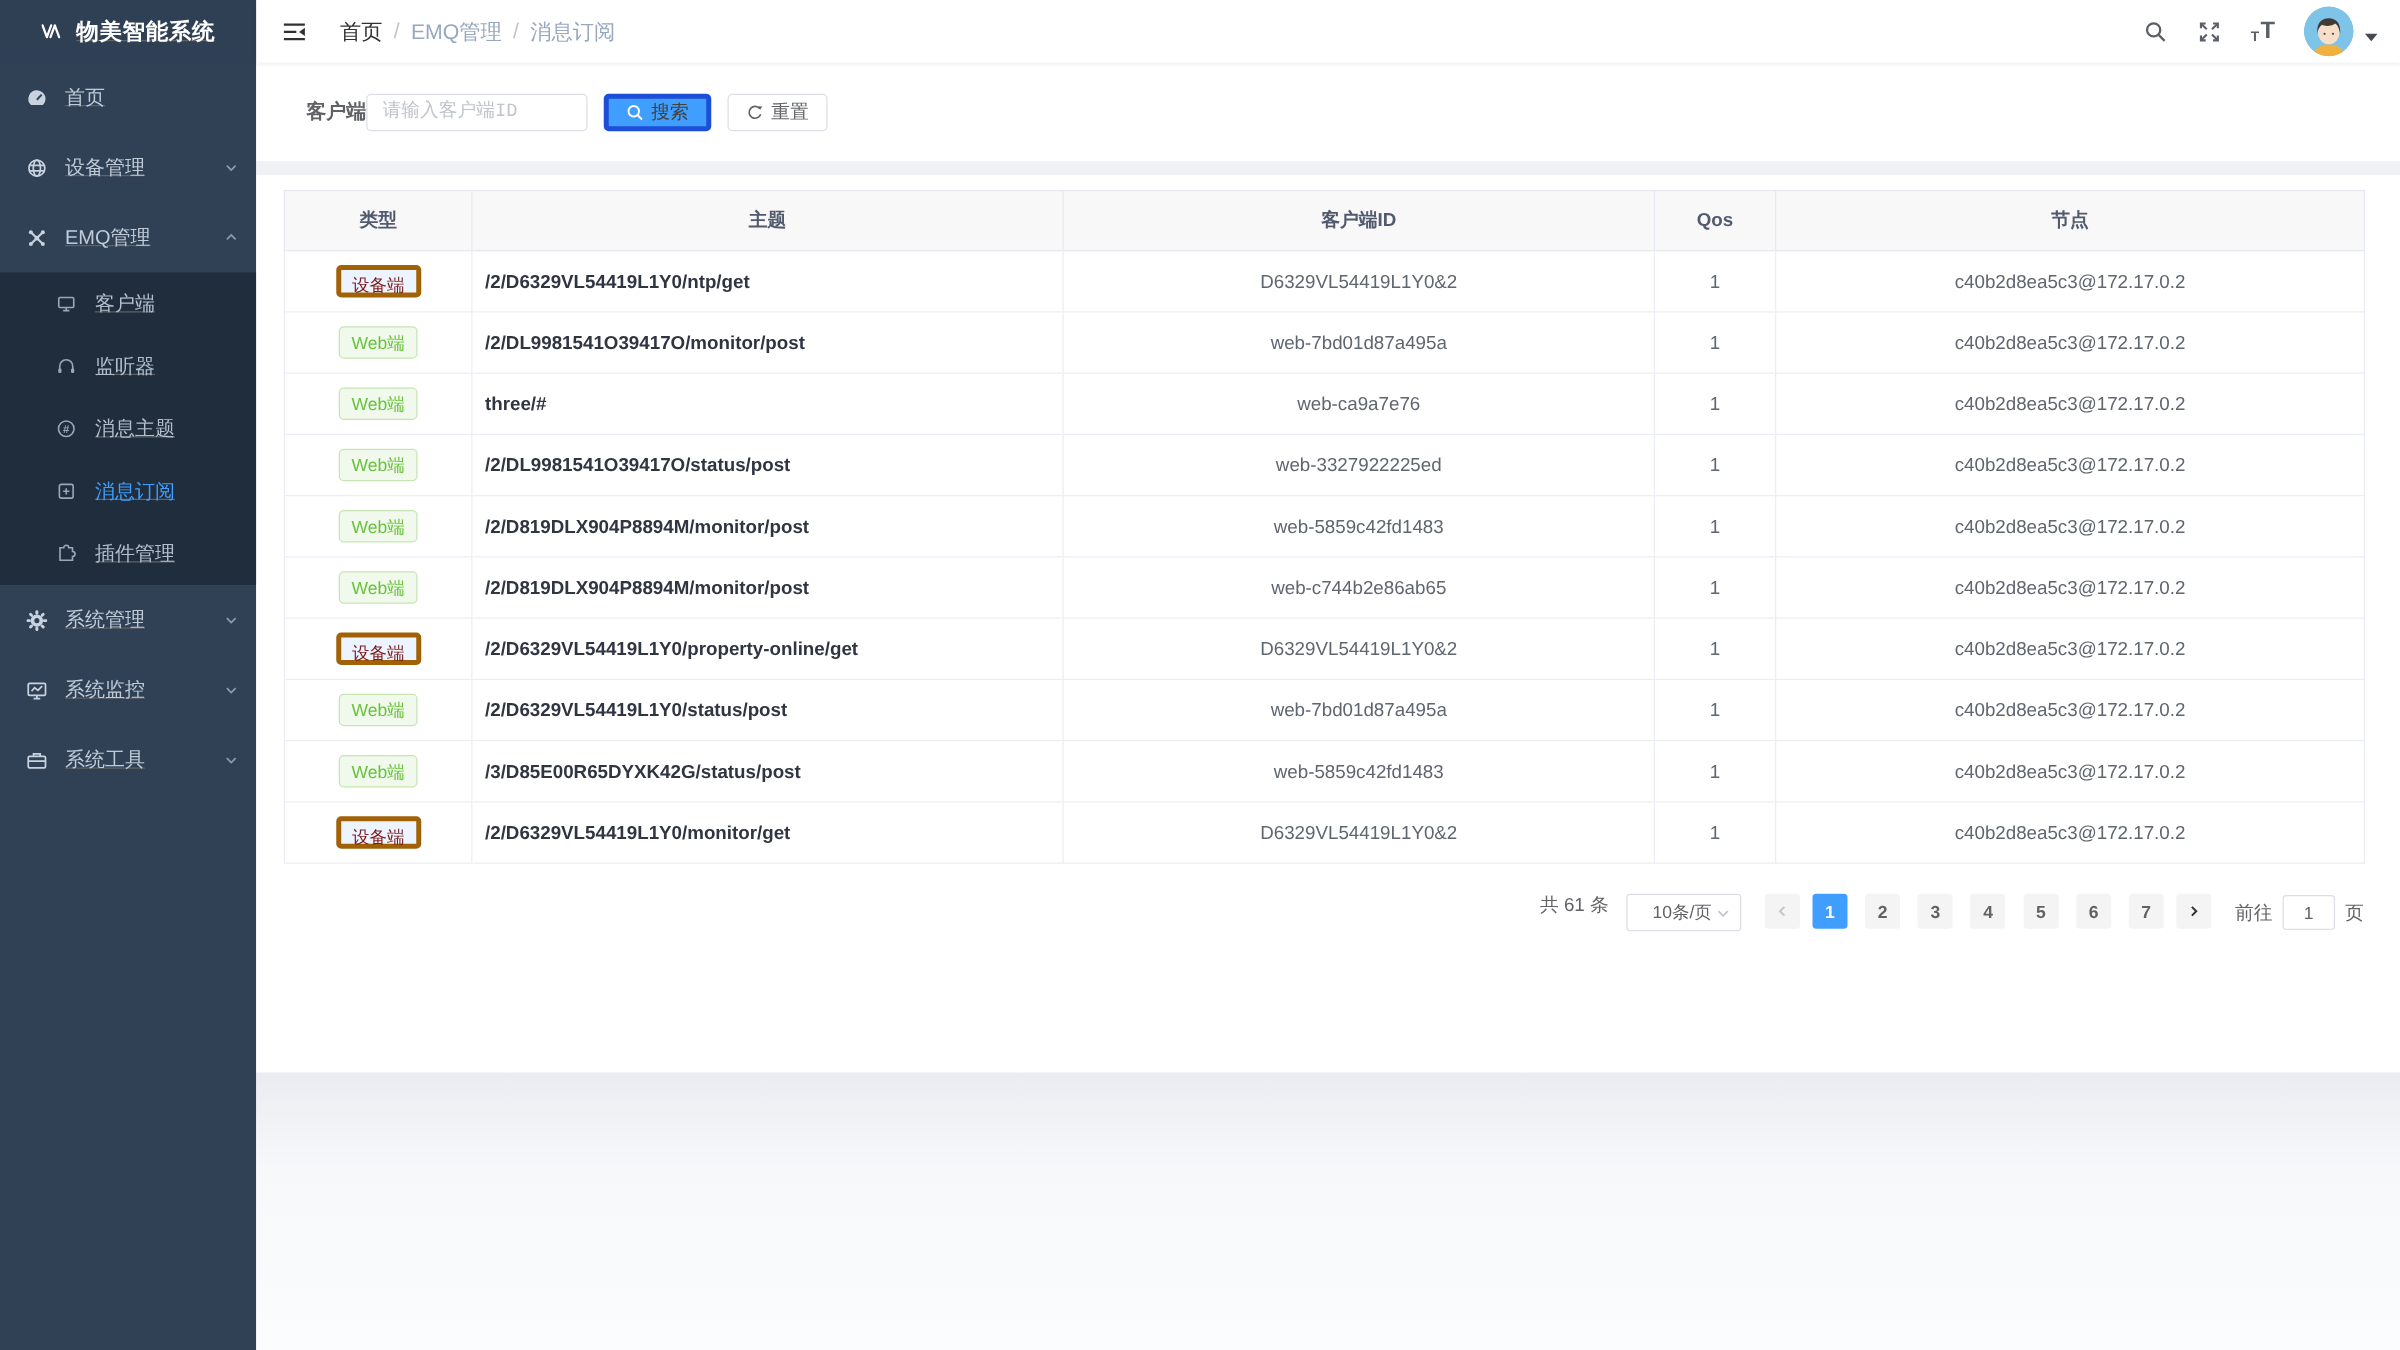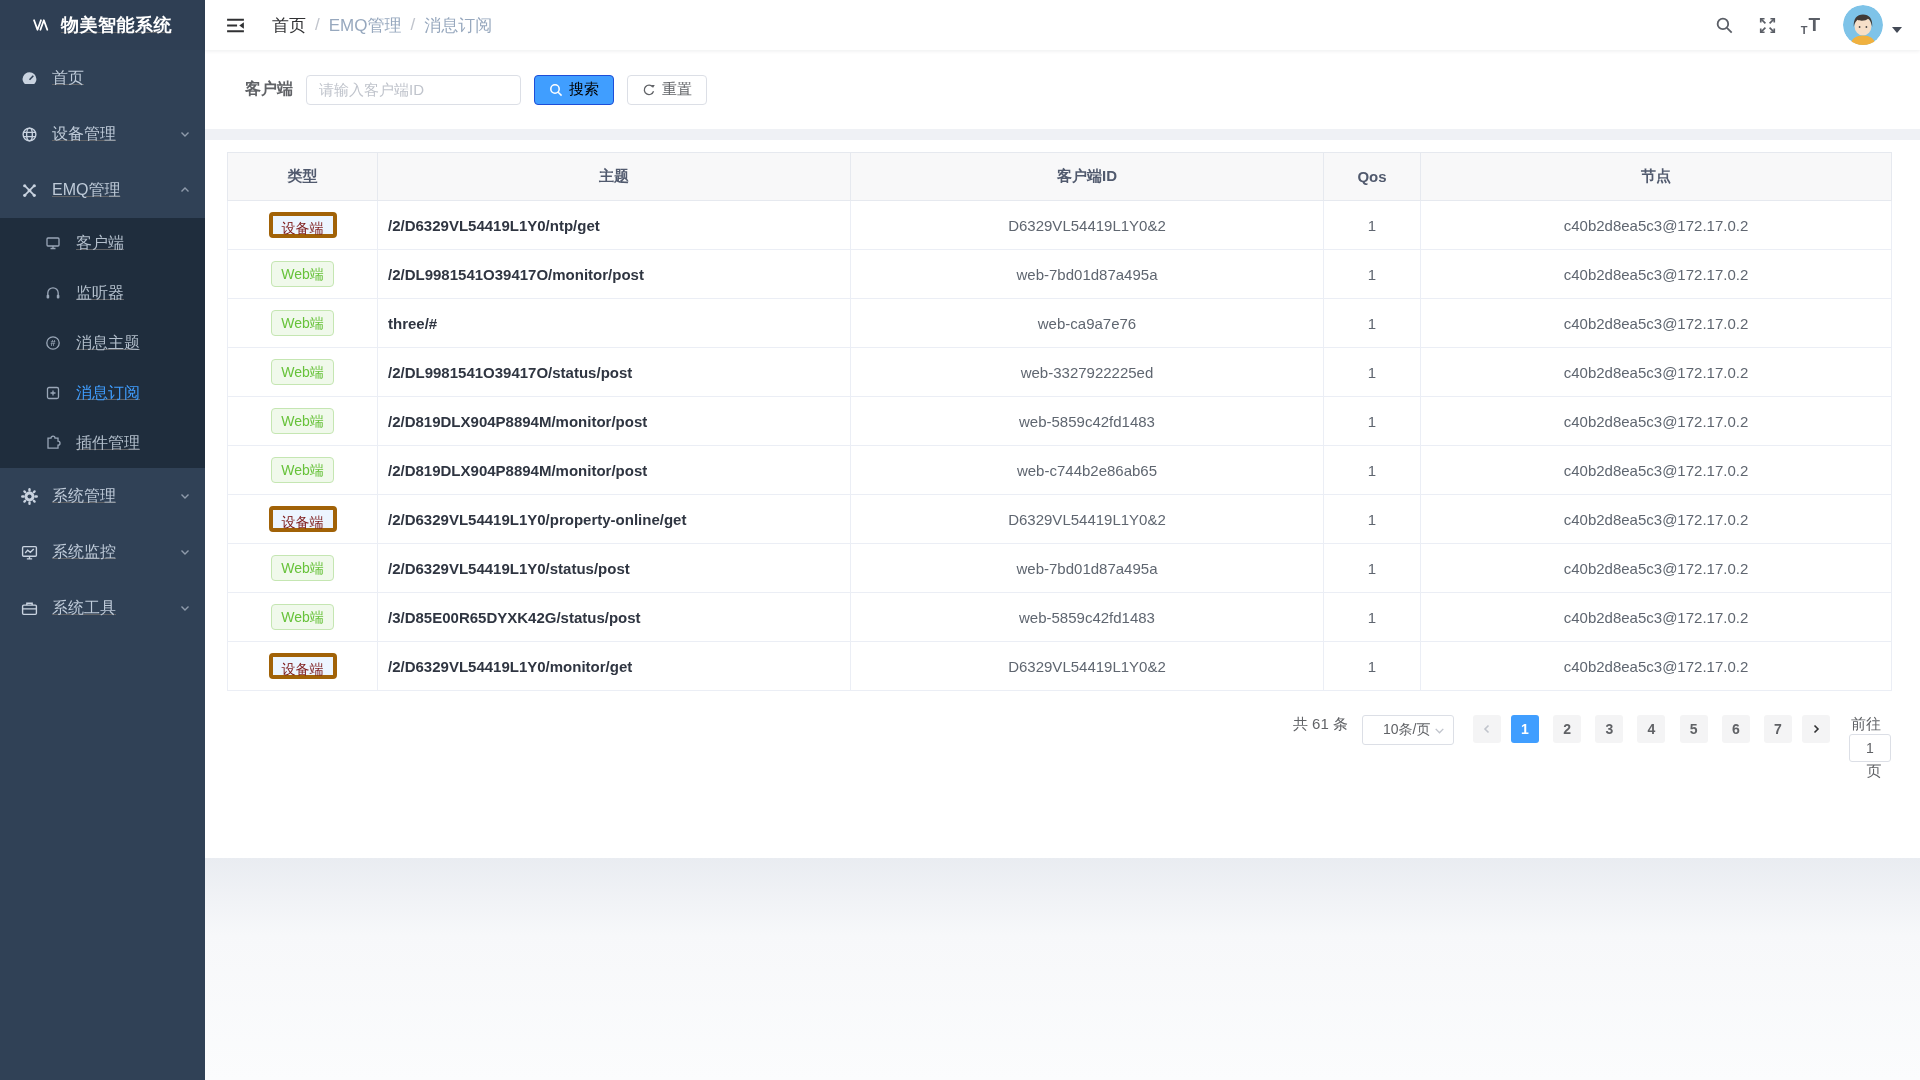--- a/index.html
+++ b/index.html
@@ -59,27 +59,27 @@
   .caret-down {
     width: 0; height: 0; margin-left: 9px; margin-top: 10px;
     border-left: 5px solid transparent; border-right: 5px solid transparent;
     border-top: 6px solid #434a56;
   }
 
   
   .search-card { height: 79px; background: #fff; display: flex; align-items: center; padding-left: 40px; }
   .search-label { font-size: 16px; font-weight: bold; color: #606266; }
   .search-input {
-    width: 215px; height: 30px; margin-left: 13px; border: 1px solid #dcdfe6; border-radius: 4px;
+    width: 177px; height: 30px; border: 1px solid #dcdfe6; border-radius: 4px;
     padding: 0 12px; font-size: 15px; color: #606266; outline: none;
-    font-family: Liberation Sans, sans-serif;
+    font-family: Liberation Mono, monospace;
   }
   .search-input::placeholder { color: #c0c4cc; }
   .btn { height: 30px; border-radius: 4px; font-size: 15px; display: inline-flex; align-items: center; gap: 6px; cursor: pointer; padding: 0 14px; font-family: inherit; }
-  .btn-primary { background: #409eff; border: 1px solid #1d4ed8; color: #000000; margin-left: 13px; }
+  .btn-primary { background: #409eff; border: 4px solid #1d4ed8; color: #404040; margin-left: 13px; }
   .btn-plain { background: #fff; border: 1px solid #dcdfe6; color: #606266; margin-left: 13px; }
 
   .card-gap { height: 11px; background: #eff1f5; }
 
   
   .table-card { height: 718px; background: #fff; padding: 12px 29px 0 22px; }
   table.sub-table { border-collapse: collapse; table-layout: fixed; width: 1664px; }
   .sub-table col.c-type { width: 150px; }
   .sub-table col.c-topic { width: 473px; }
   .sub-table col.c-client { width: 473px; }
@@ -114,21 +114,21 @@
   }
   .pg-size .chev { position: absolute; right: 7px; top: 8px; color: #c0c4cc; }
   .pg-btn {
     min-width: 28px; height: 28px; margin: 0 5px; border-radius: 3px; background: #f4f4f5;
     display: inline-flex; align-items: center; justify-content: center;
     font-size: 14px; font-weight: bold; color: #606266; cursor: pointer; border: none; font-family: inherit;
   }
   .pg-btn.active { background: #409eff; color: #fff; }
   .pg-prev { color: #c0c4cc; }
   .pg-next { color: #303133; }
-  .pg-goto { display: flex; align-items: center; margin-left: 14px; flex-direction: column; }
+  .pg-goto { display: flex; align-items: center; margin-left: 14px; }
   .pg-goto-label { margin-right: 8px; }
   .pg-goto-input {
     width: 42px; height: 28px; border: 1px solid #dcdfe6; border-radius: 3px; text-align: center;
     font-size: 14px; color: #606266; outline: none; font-family: inherit;
   }
   .pg-unit { margin-left: 8px; }
 
   .page-footer {
     flex: 1;
     background: linear-gradient(180deg, #e9ecf1 0%, #f7f8fa 35%, #fbfcfd 100%);

